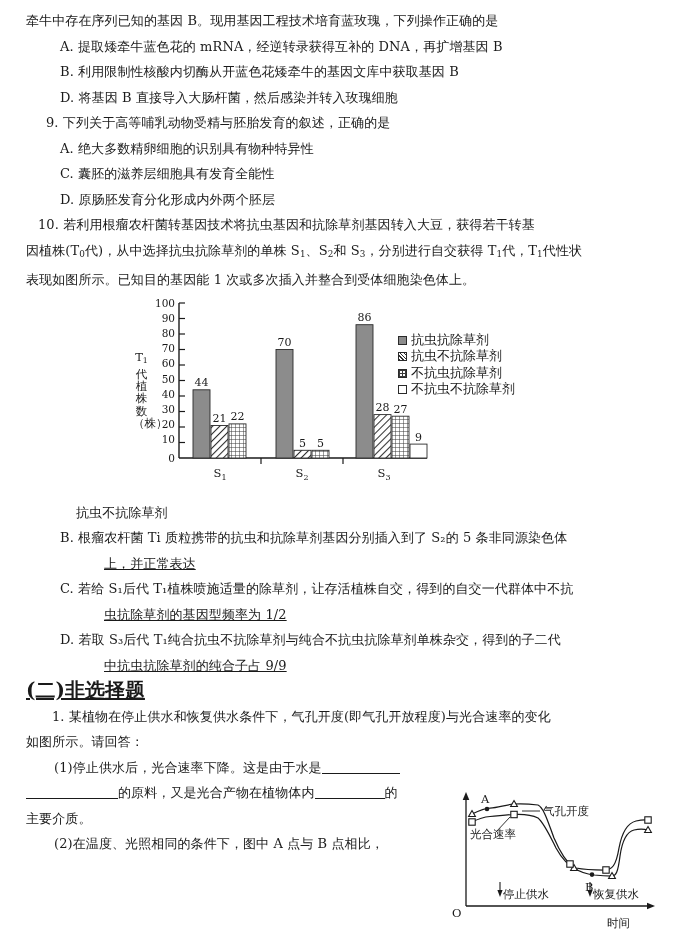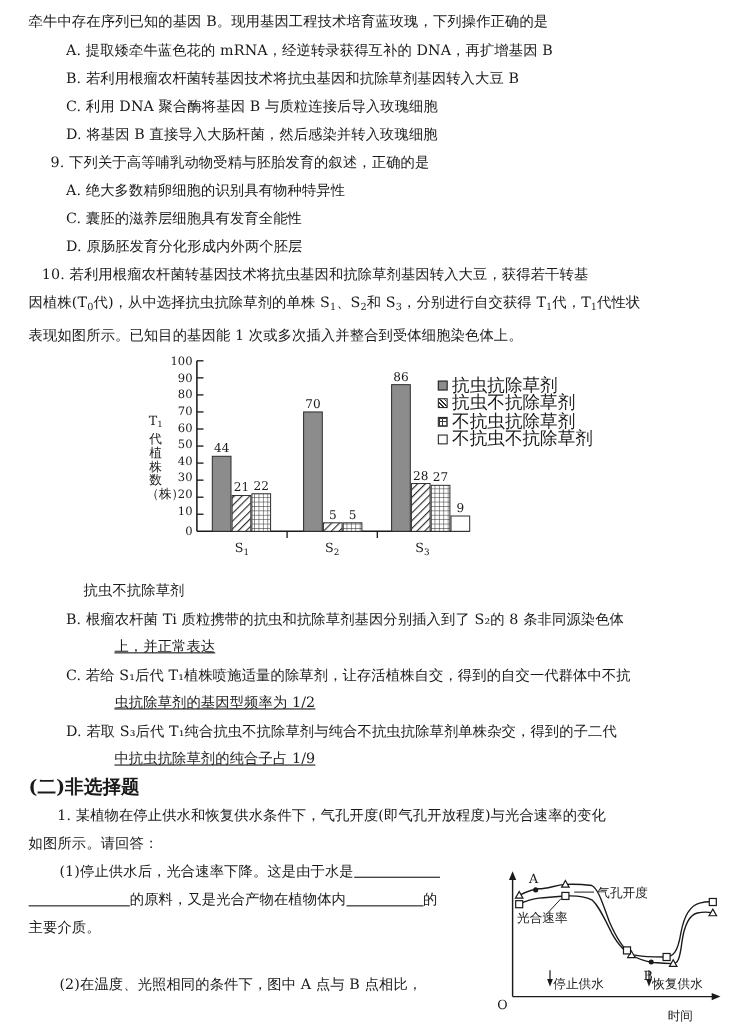--- a/index.html
+++ b/index.html
@@ -40,24 +40,25 @@
   }
   .qhead {
     padding-left: 38px;
     text-indent: -18px;
   }
   sub {
     font-size: 0.68em;
     vertical-align: -0.28em;
   }
   .sec-head {
-    font-size: 17px;
+    font-size: 20px;
     line-height: 25.5px;
     font-weight: bold;
     padding-left: 26px;
+    text-decoration: underline;
   }
   
   .chart-wrap {
     position: relative;
     height: 205px;
     margin: 2px 0 0 0;
   }
   .bar-chart {
     position: absolute;
     left: 131px;
@@ -71,22 +72,22 @@
     top: 56px;
     width: 17px;
     font-size: 11.5px;
     line-height: 12.4px;
     text-align: center;
     letter-spacing: 0px;
   }
   .legend {
     position: absolute;
     left: 398px;
-    top: 342px;
-    font-size: 16px;
+    top: 332px;
+    font-size: 13px;
     line-height: 16.4px;
   }
   .legend-row {
     display: flex;
     align-items: center;
     white-space: nowrap;
   }
   .swatch {
     width: 9px;
     height: 9px;
@@ -129,22 +130,21 @@
   .topblock { padding-top: 8px; }
 </style>
 </head>
 <body>
 
 <div class="page">
 
   <div class="txtblock topblock">
     <div class="line">牵牛中存在序列已知的基因 B。现用基因工程技术培育蓝玫瑰，下列操作正确的是</div>
     <div class="line opt">A. 提取矮牵牛蓝色花的 mRNA，经逆转录获得互补的 DNA，再扩增基因 B</div>
-    <div class="line opt">B. 若利用根瘤农杆菌转基因技术将抗虫基因和抗除草剂基因转入大豆 B</div>
-    <div class="line opt">C. 利用 DNA 聚合酶将基因 B 与质粒连接后导入玫瑰细胞</div>
+    <div class="line opt">B. 利用限制性核酸内切酶从开蓝色花矮牵牛的基因文库中获取基因 B</div>
     <div class="line opt">D. 将基因 B 直接导入大肠杆菌，然后感染并转入玫瑰细胞</div>
   </div>
 
   <div class="txtblock">
     <div class="line qhead">9. 下列关于高等哺乳动物受精与胚胎发育的叙述，正确的是</div>
     <div class="line opt">A. 绝大多数精卵细胞的识别具有物种特异性</div>
     <div class="line opt">C. 囊胚的滋养层细胞具有发育全能性</div>
     <div class="line opt">D. 原肠胚发育分化形成内外两个胚层</div>
   </div>
 
@@ -254,37 +254,37 @@
       <span>不抗虫抗除草剂</span>
     </div>
     <div class="legend-row">
       <span class="swatch sw-white"></span>
       <span>不抗虫不抗除草剂</span>
     </div>
   </div>
 
   <div class="txtblock">
     <div class="line indent1" style="padding-left:50px;">抗虫不抗除草剂</div>
-    <div class="line opt">B. 根瘤农杆菌 Ti 质粒携带的抗虫和抗除草剂基因分别插入到了 S₂的 8 条非同源染色体</div>
+    <div class="line opt">B. 根瘤农杆菌 Ti 质粒携带的抗虫和抗除草剂基因分别插入到了 S₂的 5 条非同源染色体</div>
     <div class="line opt2">上，并正常表达</div>
     <div class="line opt">C. 若给 S₁后代 T₁植株喷施适量的除草剂，让存活植株自交，得到的自交一代群体中不抗</div>
     <div class="line opt2">虫抗除草剂的基因型频率为 1/2</div>
     <div class="line opt">D. 若取 S₃后代 T₁纯合抗虫不抗除草剂与纯合不抗虫抗除草剂单株杂交，得到的子二代</div>
-    <div class="line opt2">中抗虫抗除草剂的纯合子占 1/9</div>
+    <div class="line opt2">中抗虫抗除草剂的纯合子占 9/9</div>
   </div>
 
   <div>
     <div class="sec-head">(二)非选择题</div>
     <div class="txtblock">
       <div class="line" style="padding-left:38px;text-indent:-12px;">1. 某植物在停止供水和恢复供水条件下，气孔开度(即气孔开放程度)与光合速率的变化</div>
       <div class="line">如图所示。请回答：</div>
       <div class="line" style="padding-left:28px;"><span>(1)停止供水后，光合速率下降。这是由于水是</span><span class="fillline fl-80"></span></div>
       <div class="line"><span class="fillline fl-92"></span><span>的原料，又是光合产物在植物体内</span><span class="fillline fl-70"></span><span>的</span></div>
       <div class="line">主要介质。</div>
-      <div class="line" style="padding-left:28px;margin-top:26px;">(2)在温度、光照相同的条件下，图中 A 点与 B 点相比，</div>
+      <div class="line" style="padding-left:28px;">(2)在温度、光照相同的条件下，图中 A 点与 B 点相比，</div>
       <div class="line"></div>
     </div>
   </div>
 
   <svg class="line-graph" viewBox="0 0 233 149">
 
     <line x1="22" y1="120" x2="22" y2="12" stroke="#1a1a1a" stroke-width="1.3"></line>
     <polygon points="22,6 18.7,14 25.3,14" fill="#1a1a1a"></polygon>
 
     <line x1="22" y1="120" x2="205" y2="120" stroke="#1a1a1a" stroke-width="1.3"></line>

